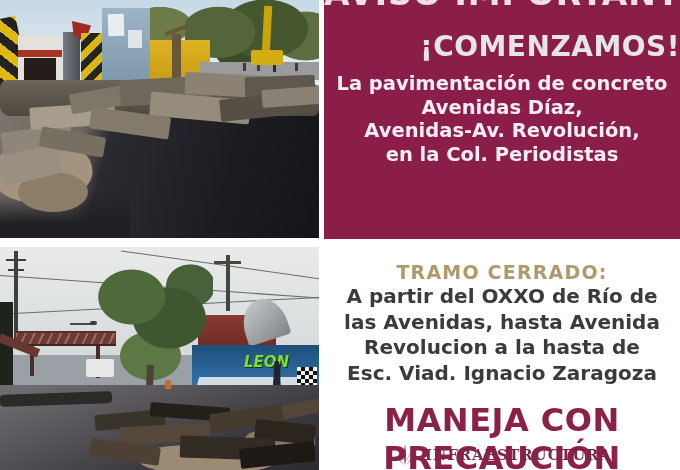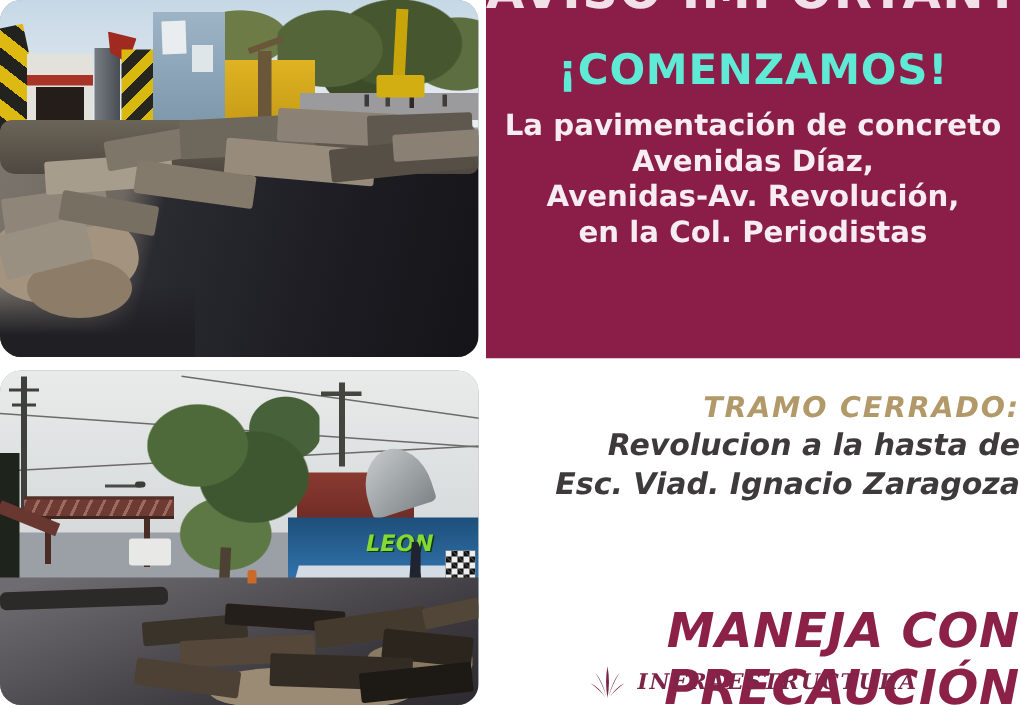--- a/index.html
+++ b/index.html
@@ -3,21 +3,21 @@
 <meta charset="utf-8">
 <style>
   html,body{margin:0;padding:0;background:#ffffff;}
   .canvas{
     position:relative;width:680px;height:470px;background:#ffffff;overflow:hidden;
     font-family:"DejaVu Sans","Liberation Sans",sans-serif;
   }
   .canvas *{position:absolute;box-sizing:border-box;}
 
   
-  .photo{overflow:hidden;background:#9aa0a6;border-radius:14px;}
+  .photo{overflow:hidden;background:#9aa0a6;}
   .photo-top{left:0;top:0;width:319px;height:238px;}
   .photo-bottom{left:0;top:247px;width:319px;height:223px;}
 
   
   .pt-sky{left:0;top:0;right:0;height:85px;background:linear-gradient(#c6d8e6,#e8eef2);}
   .pt-trees{left:185px;top:0;width:134px;height:72px;
     background:
       radial-gradient(ellipse 60px 42px at 25% 45%,#55653a 0 60%,transparent 62%),
       radial-gradient(ellipse 70px 48px at 60% 40%,#46572f 0 60%,transparent 62%),
       radial-gradient(ellipse 55px 40px at 90% 50%,#5d6e40 0 60%,transparent 62%),
@@ -105,26 +105,26 @@
   .pb-berm{left:0;top:146px;width:112px;height:12px;background:#2c2a28;transform:rotate(-2deg);border-radius:4px;}
   .pb-dirt1{left:140px;top:198px;width:135px;height:28px;background:#9b8b74;border-radius:40%;}
   .pb-dirt2{left:245px;top:182px;width:70px;height:24px;background:#8a7a63;border-radius:40%;}
   .pb-cone{left:165px;top:133px;width:6px;height:9px;background:#c96a28;border-radius:2px 2px 0 0;}
 
   
   .panel-top{left:324px;top:0;width:356px;height:239px;background:#8a1e48;overflow:hidden;}
   .panel-top *{position:absolute;left:0;width:100%;text-align:center;}
   .pt-title{top:-23px;font-size:33px;line-height:33px;font-weight:800;color:#f2e0e9;
     letter-spacing:1px;white-space:nowrap;}
-  .pt-subtitle{top:30px;font-size:28px;font-weight:800;color:#5eead4;letter-spacing:.5px;}
+  .pt-subtitle{top:30px;font-size:28px;font-weight:800;color:#e5e5e5;letter-spacing:.5px;text-align:right;}
   .pt-lines{top:72px;font-size:19.5px;line-height:23.5px;font-weight:700;color:#f6ecf1;height:auto;}
   .pt-lines div{position:static;}
 
   .panel-bottom{left:324px;top:239px;width:356px;height:231px;background:#ffffff;overflow:hidden;}
-  .panel-bottom > div{position:absolute;left:0;width:100%;text-align:right;font-style:italic;}
+  .panel-bottom > div{position:absolute;left:0;width:100%;text-align:center;}
   .pb-heading{top:22px;font-size:19px;font-weight:800;color:#b2996a;letter-spacing:1.2px;}
   .pb-lines{top:45px;font-size:20px;line-height:25.5px;font-weight:700;color:#3e3a3c;}
   .pb-lines div{position:static;}
   .pb-warning{top:162px;font-size:32px;font-weight:800;color:#8c2148;letter-spacing:.5px;}
   .pb-logo{top:204px;display:flex;justify-content:center;align-items:flex-start;gap:7px;}
   .pb-logo svg{position:static;display:block;}
   .pb-logo-text{position:static;font-family:"DejaVu Serif","Liberation Serif",serif;
     font-size:14.5px;font-weight:700;color:#7c2546;letter-spacing:1.2px;line-height:24px;}
 </style>
 </head>
@@ -224,20 +224,22 @@
       <div>La pavimentación de concreto</div>
       <div>Avenidas Díaz,</div>
       <div>Avenidas-Av. Revolución,</div>
       <div>en la Col. Periodistas</div>
     </div>
   </div>
 
   <div class="panel-bottom">
     <div class="pb-heading">TRAMO CERRADO:</div>
     <div class="pb-lines">
+      <div>A partir del OXXO de Río de</div>
+      <div>las Avenidas, hasta Avenida</div>
       <div>Revolucion a la hasta de</div>
       <div>Esc. Viad. Ignacio Zaragoza</div>
     </div>
     <div class="pb-warning">MANEJA CON PRECAUCIÓN</div>
     <div class="pb-logo">
       <svg width="26" height="24" viewBox="0 0 24 22">
         <g fill="#7c2546">
           <path d="M12 1 C10.8 7.5 10.8 14 12 20.5 C13.2 14 13.2 7.5 12 1 Z"></path>
           <path d="M4.5 5 C7.5 9.5 9.5 14 11.2 19.5 C9.5 13 7.5 8.5 4.5 5 Z"></path>
           <path d="M19.5 5 C16.5 9.5 14.5 14 12.8 19.5 C14.5 13 16.5 8.5 19.5 5 Z"></path>

